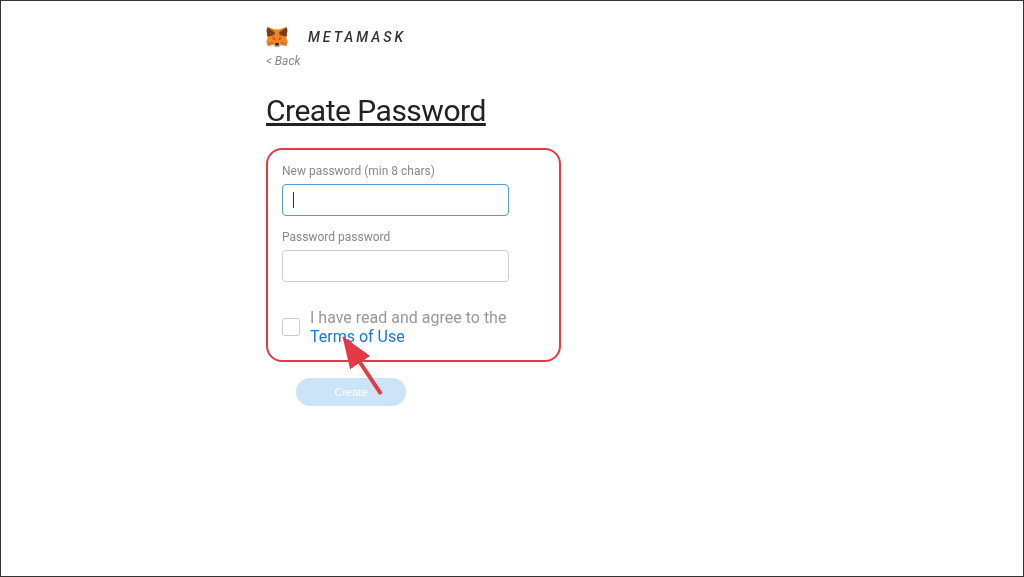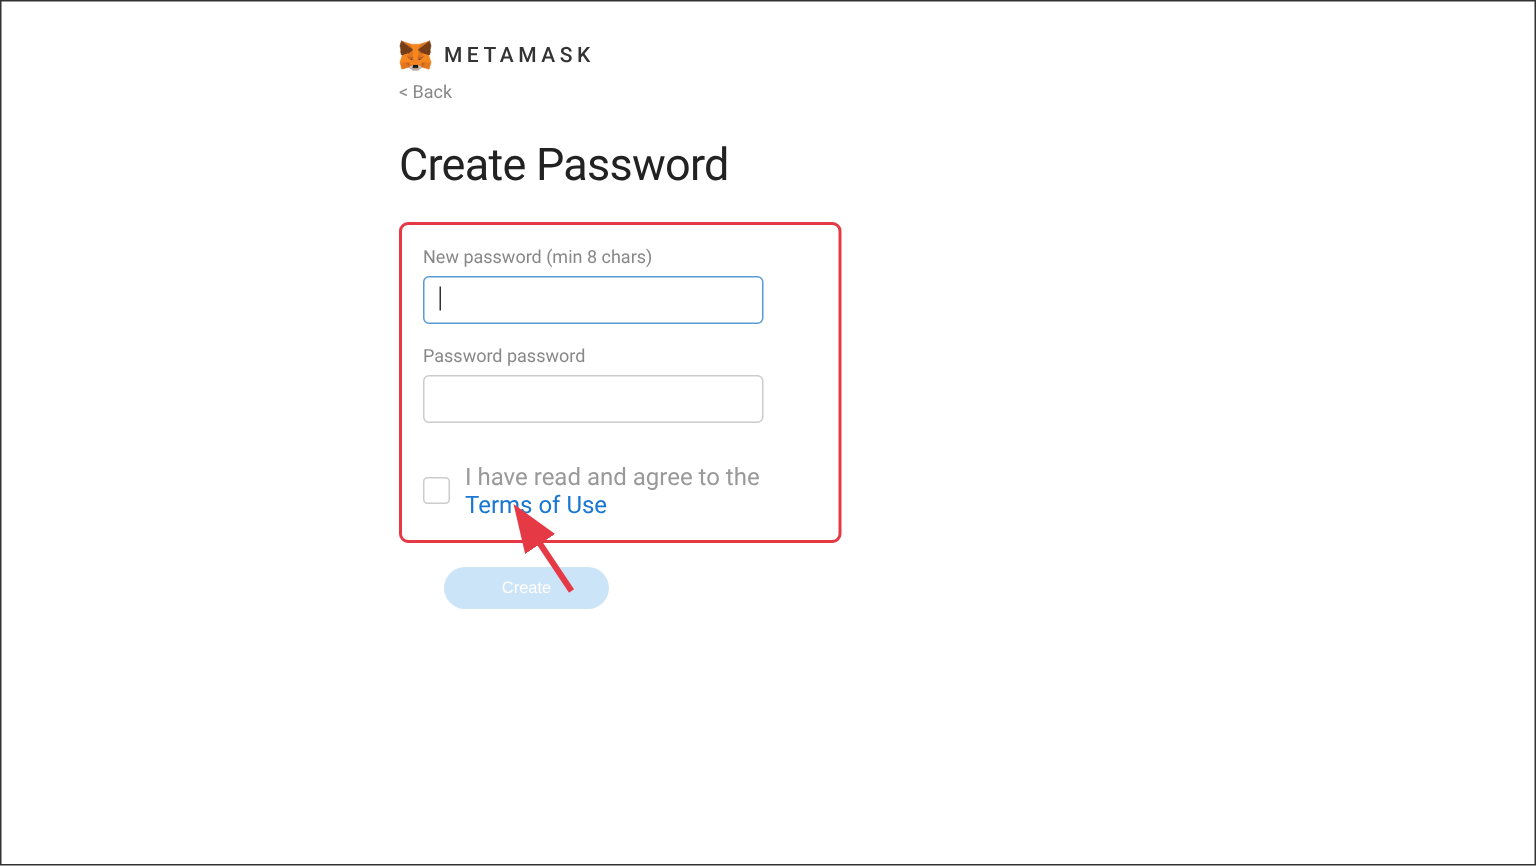--- a/index.html
+++ b/index.html
@@ -14,51 +14,54 @@
       font-family: -apple-system, BlinkMacSystemFont, "Segoe UI", Roboto, Helvetica, Arial, sans-serif;
       background: #fff;
       position: relative;
     }
     .container {
       padding: 25px 0 0 265px;
     }
     .header {
       display: flex;
       align-items: center;
-      gap: 8px;
+      gap: 20px;
       margin-bottom: 2px;
+      font-style: italic;
     }
     .logo-icon {
       width: 22px;
       height: 22px;
     }
     .brand-name {
       font-size: 14px;
       font-weight: 500;
       letter-spacing: 3px;
       color: #333;
     }
     .back-link {
       font-size: 12px;
       color: #888;
       margin-bottom: 25px;
       display: inline-block;
       cursor: pointer;
+      font-style: italic;
     }
     .page-title {
       font-size: 30px;
       font-weight: 400;
       color: #222;
       margin-bottom: 20px;
       letter-spacing: -0.5px;
+      text-decoration: underline;
     }
     .form-box {
       width: 295px;
       border: 2px solid #e63946;
-      border-radius: 6px;
+      border-radius: 16px;
       padding: 14px;
     }
     .field-group {
       margin-bottom: 14px;
     }
     .field-label {
       font-size: 12px;
       color: #888;
       margin-bottom: 6px;
       display: block;

